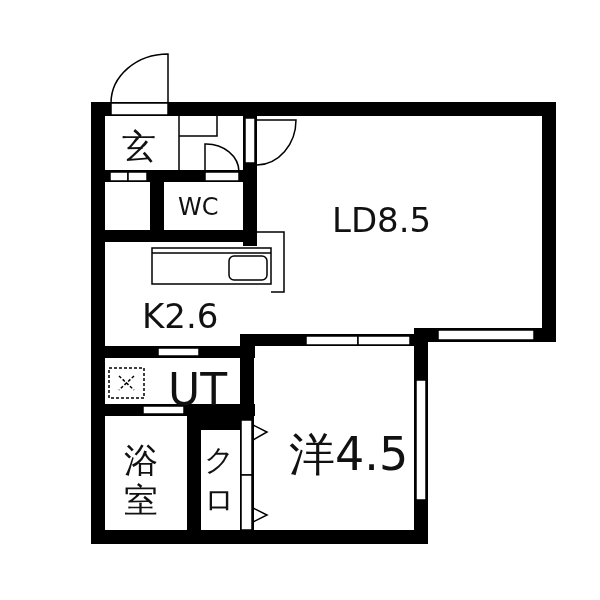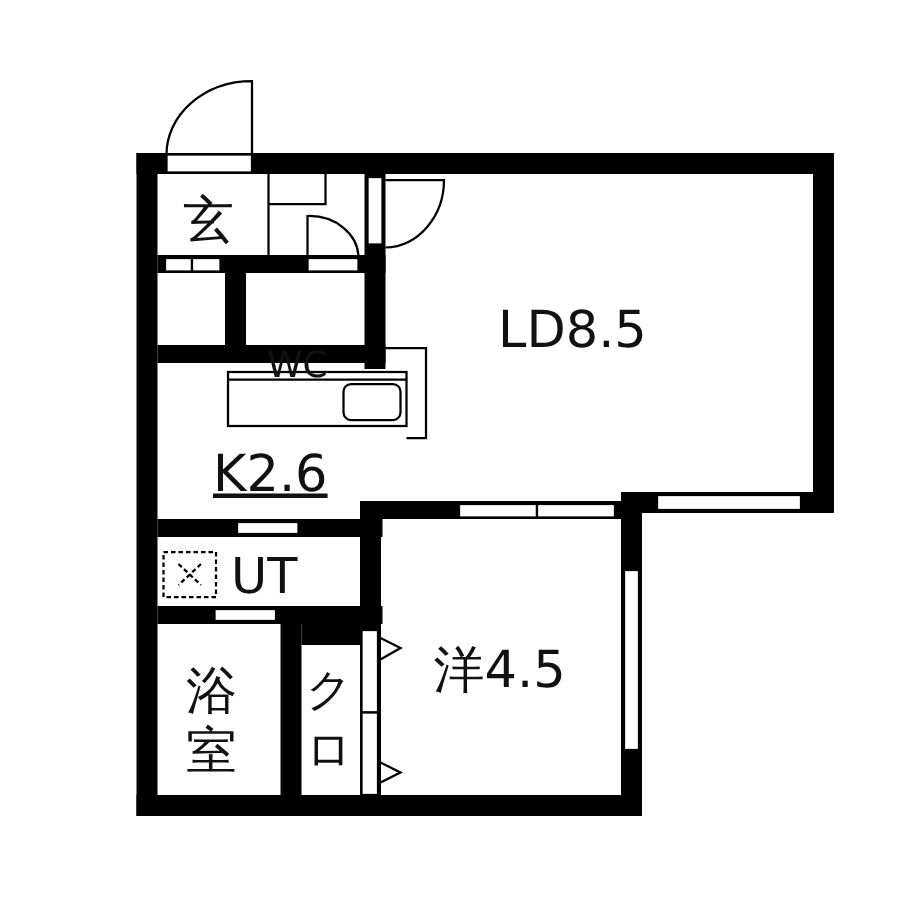--- a/index.html
+++ b/index.html
@@ -88,21 +88,21 @@
 
     <path d="M253 425 L267 432 L253 440"></path>
     <path d="M253 508 L267 515 L253 522"></path>
 
     <rect x="109" y="368" width="35" height="30" stroke-dasharray="3,2"></rect>
     <path d="M119 376 L134 390 M134 376 L119 390" stroke-dasharray="3,2"></path>
   </g>
 </svg>
 
 <div class="lbl" style="left:122px;top:124px;font-size:34px;">玄</div>
-<div class="lbl" style="left:178px;top:193px;font-size:24px;margin-top:36px;">WC</div>
+<div class="lbl" style="left:178px;top:193px;font-size:24px;">WC</div>
 <div class="lbl" style="left:332px;top:200px;font-size:34px;">LD8.5</div>
-<div class="lbl" style="left:142px;top:296px;font-size:34px;text-decoration:underline;">K2.6</div>
-<div class="lbl" style="left:154px;top:364px;font-size:33px;">UT</div>
+<div class="lbl" style="left:142px;top:296px;font-size:34px;">K2.6</div>
+<div class="lbl" style="left:168px;top:364px;font-size:44px;">UT</div>
 <div class="lbl" style="left:124px;top:438px;font-size:34px;">浴</div>
 <div class="lbl" style="left:124px;top:478px;font-size:34px;">室</div>
 <div class="lbl" style="left:204px;top:440px;font-size:30px;">ク</div>
 <div class="lbl" style="left:204px;top:480px;font-size:30px;">ロ</div>
-<div class="lbl" style="left:289px;top:424px;font-size:34px;">洋4.5</div>
+<div class="lbl" style="left:289px;top:424px;font-size:46px;">洋4.5</div>
 
 </body></html>

